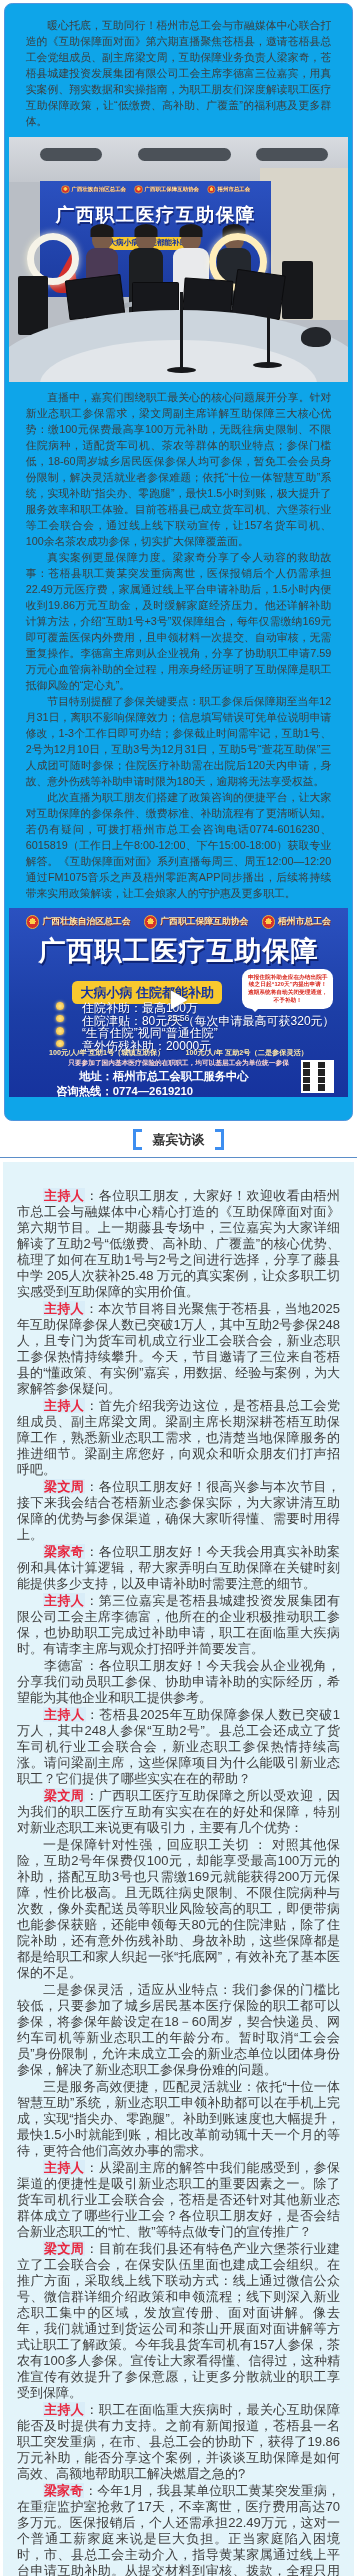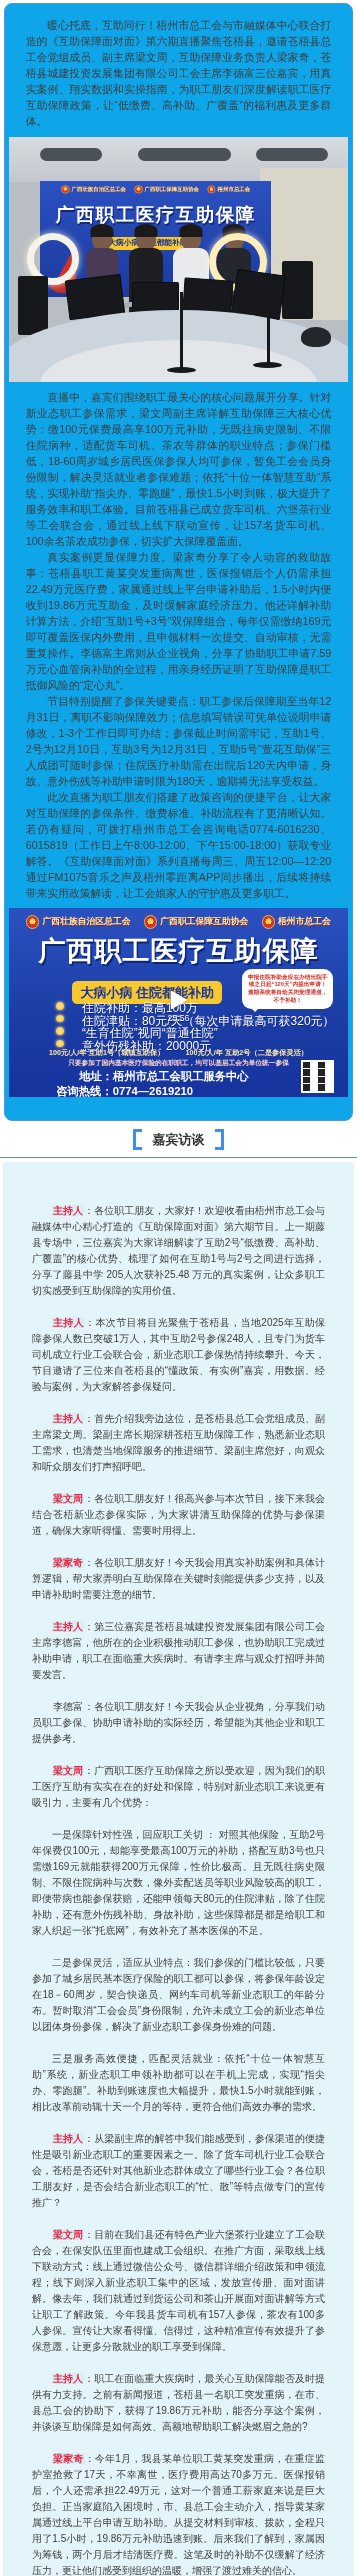--- a/index.html
+++ b/index.html
@@ -56,21 +56,21 @@
   .video-time{position:absolute;left:50%;top:105px;transform:translateX(-50%);color:#fff;font-size:8.8px;text-shadow:0 0.5px 1px rgba(0,0,0,.5);}
   
   .section-title{margin-top:8.2px;text-align:center;}
   .section-text{display:inline-block;vertical-align:middle;font-size:13px;font-weight:bold;color:#333;margin:0 10.3px;}
   .brk{display:inline-block;vertical-align:middle;width:6.2px;height:15.5px;border:3.1px solid #3d8ef0;}
   .brk-l{border-right:none;}
   .brk-r{border-left:none;}
   .divider{border:none;border-top:1px solid #5b8ec9;margin:6.2px 0 0 0;}
   
   .interview{margin:4.1px 2.6px 0 2.6px;background:#e3f4fa;padding:25px 13.4px 17.5px 13.4px;}
-  .talk{font-size:10px;line-height:16px;text-align:justify;text-indent:2em;margin:16px;color:#3d3d3d;}
+  .talk{font-size:13px;line-height:16px;text-align:justify;text-indent:2em;margin:1px;color:#3d3d3d;}
   .sp-wrap{background:#d9edf8;padding:0 1px;}
   .sp-name{color:#e8273f;font-weight:bold;}
   .sp-wrap.plain{background:none;}
   .sp-wrap.plain .sp-name{color:#3d3d3d;font-weight:400;}
 </style>
 </head>
 <body>
 
 <div class="card">
   <p class="para">暖心托底，互助同行！梧州市总工会与市融媒体中心联合打造的《互助保障面对面》第六期直播聚焦苍梧县，邀请苍梧县总工会党组成员、副主席梁文周，互助保障业务负责人梁家奇，苍梧县城建投资发展集团有限公司工会主席李德富三位嘉宾，用真实案例、翔实数据和实操指南，为职工朋友们深度解读职工医疗互助保障政策，让“低缴费、高补助、广覆盖”的福利惠及更多群体。</p>
@@ -238,20 +238,21 @@
 
     <p class="talk"><span class="sp-wrap"><span class="sp-name">梁文周</span></span><span class="colon">：</span><span class="talk-text">各位职工朋友好！很高兴参与本次节目，接下来我会结合苍梧新业态参保实际，为大家讲清互助保障的优势与参保渠道，确保大家听得懂、需要时用得上。</span></p>
 
 
     <p class="talk"><span class="sp-wrap"><span class="sp-name">梁家奇</span></span><span class="colon">：</span><span class="talk-text">各位职工朋友好！今天我会用真实补助案例和具体计算逻辑，帮大家弄明白互助保障在关键时刻能提供多少支持，以及申请补助时需要注意的细节。</span></p>
 
     <p class="talk"><span class="sp-wrap"><span class="sp-name">主持人</span></span><span class="colon">：</span><span class="talk-text">第三位嘉宾是苍梧县城建投资发展集团有限公司工会主席李德富，他所在的企业积极推动职工参保，也协助职工完成过补助申请，职工在面临重大疾病时。有请李主席与观众打招呼并简要发言。</span></p>
 
     <p class="talk"><span class="sp-wrap plain"><span class="sp-name">李德富</span></span><span class="colon">：</span><span class="talk-text">各位职工朋友好！今天我会从企业视角，分享我们动员职工参保、协助申请补助的实际经历，希望能为其他企业和职工提供参考。</span></p>
 
+    <p class="talk"><span class="sp-wrap"><span class="sp-name">主持人</span></span><span class="colon">：</span><span class="talk-text">苍梧县2025年互助保障参保人数已突破1万人，其中248人参保“互助2号”。县总工会还成立了货车司机行业工会联合会，新业态职工参保热情持续高涨。请问梁副主席，这些保障项目为什么能吸引新业态职工？它们提供了哪些实实在在的帮助？</span></p>
 
     <p class="talk"><span class="sp-wrap"><span class="sp-name">梁文周</span></span><span class="colon">：</span><span class="talk-text">广西职工医疗互助保障之所以受欢迎，因为我们的职工医疗互助有实实在在的好处和保障，特别对新业态职工来说更有吸引力，主要有几个优势：</span></p>
 
     <p class="talk"><span class="talk-text">一是保障针对性强，回应职工关切 ： 对照其他保险，互助2号年保费仅100元，却能享受最高100万元的补助，搭配互助3号也只需缴169元就能获得200万元保障，性价比极高。且无既往病史限制、不限住院病种与次数，像外卖配送员等职业风险较高的职工，即便带病也能参保获赔，还能申领每天80元的住院津贴，除了住院补助，还有意外伤残补助、身故补助，这些保障都是都是给职工和家人织起一张“托底网”，有效补充了基本医保的不足。</span></p>
 
     <p class="talk"><span class="talk-text">二是参保灵活，适应从业特点：我们参保的门槛比较低，只要参加了城乡居民基本医疗保险的职工都可以参保，将参保年龄设定在18－60周岁，契合快递员、网约车司机等新业态职工的年龄分布。暂时取消“工会会员”身份限制，允许未成立工会的新业态单位以团体身份参保，解决了新业态职工参保身份难的问题。</span></p>
 
     <p class="talk"><span class="talk-text">三是服务高效便捷，匹配灵活就业：依托“十位一体智慧互助”系统，新业态职工申领补助都可以在手机上完成，实现“指尖办、零跑腿”。补助到账速度也大幅提升，最快1.5小时就能到账，相比改革前动辄十天一个月的等待，更符合他们高效办事的需求。</span></p>
 
     <p class="talk"><span class="sp-wrap"><span class="sp-name">主持人</span></span><span class="colon">：</span><span class="talk-text">从梁副主席的解答中我们能感受到，参保渠道的便捷性是吸引新业态职工的重要因素之一。除了货车司机行业工会联合会，苍梧是否还针对其他新业态群体成立了哪些行业工会？各位职工朋友好，是否会结合新业态职工的“忙、散”等特点做专门的宣传推广？</span></p>

